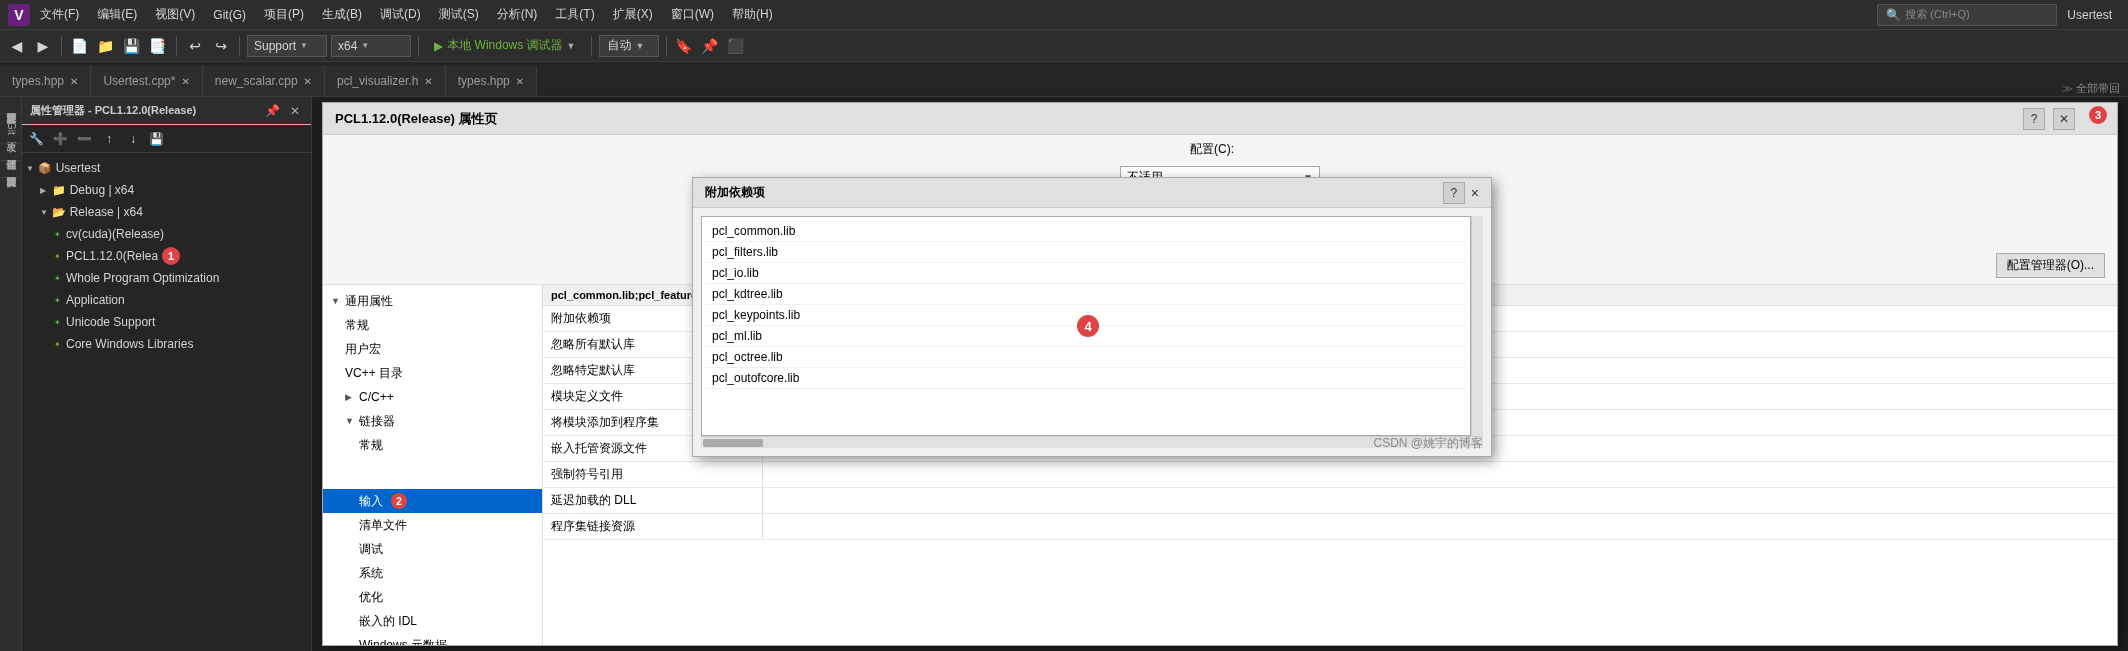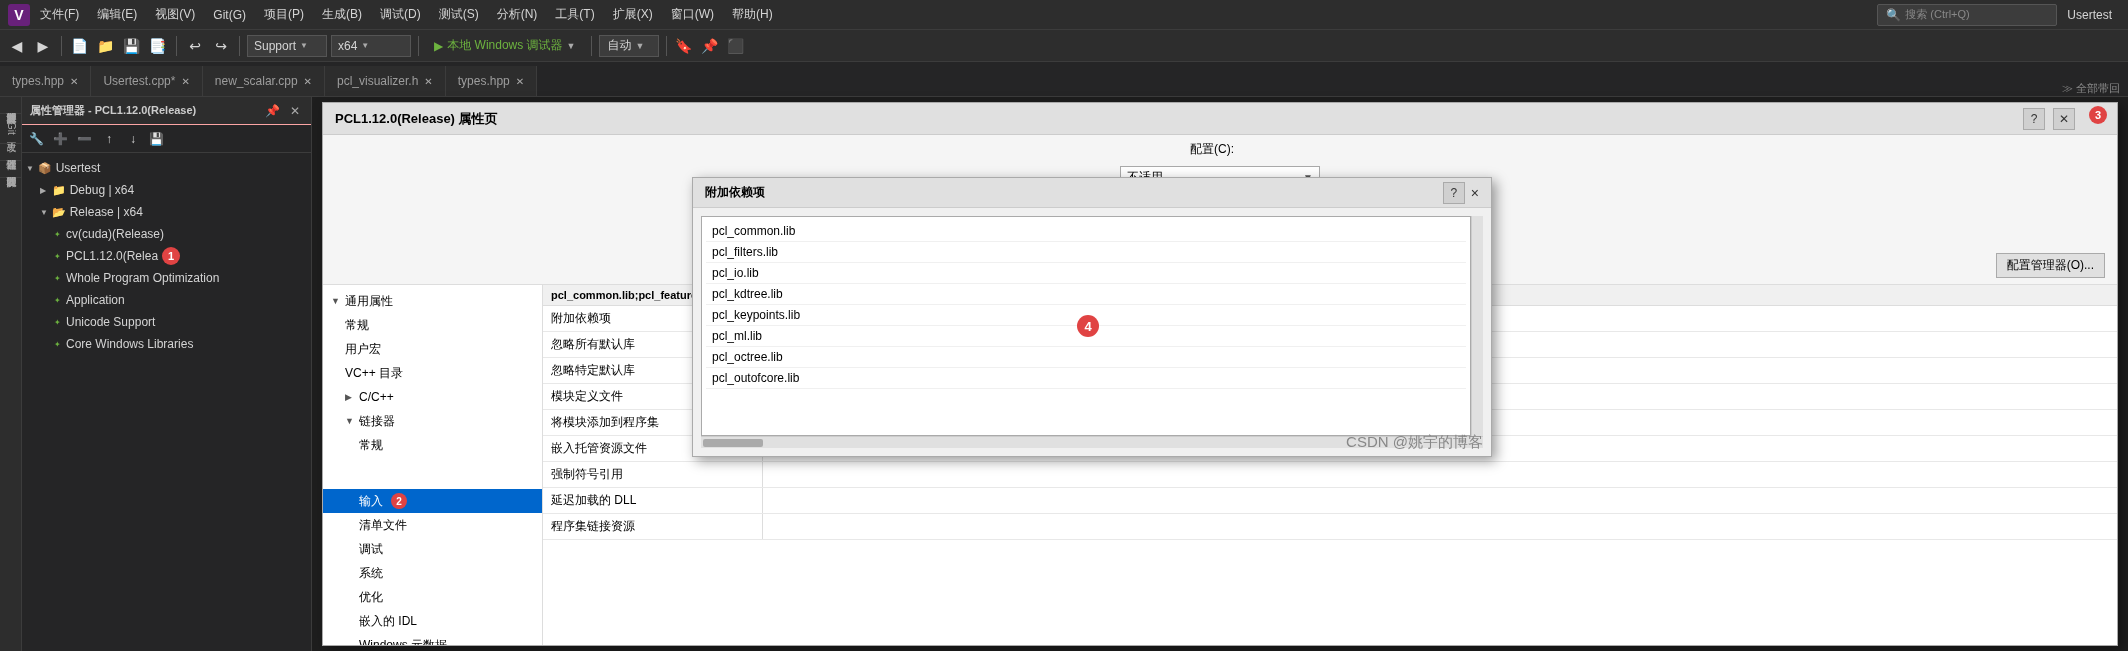--- a/index.html
+++ b/index.html
@@ -83,21 +83,21 @@
     .deps-item { padding: 3px 6px; font-size: 12px; color: #000; border-bottom: 1px solid #f0f0f0; }
     .add-deps-scrollbar { width: 12px; background: #e0e0e0; border-left: 1px solid #ccc; }
     
     
     .vertical-tabs { width: 22px; background: #2d2d2d; display: flex; flex-direction: column; border-right: 1px solid #3c3c3c; }
     .v-tab { writing-mode: vertical-rl; text-orientation: mixed; padding: 8px 3px; font-size: 10px; color: #aaa; cursor: pointer; border-bottom: 1px solid #3c3c3c; white-space: nowrap; }
 
     
     .num-badge { display: inline-flex; align-items: center; justify-content: center; width: 18px; height: 18px; border-radius: 50%; background: #e04343; color: white; font-size: 11px; font-weight: bold; margin-left: 4px; }
 
-    .watermark { position: absolute; bottom: 4px; right: 8px; font-size: 15px; color: #888; }
+    .watermark { position: absolute; bottom: 4px; right: 8px; font-size: 12px; color: #888; }
 
     .scrollbar-horiz { height: 12px; background: #e0e0e0; border-top: 1px solid #ccc; display: flex; align-items: center; }
     .scrollbar-thumb { height: 8px; width: 60px; background: #aaa; margin: 2px; border-radius: 2px; }
   </style>
 </head>
 <body>
 
 <div class="menu-bar">
   <svg width="22" height="22" viewBox="0 0 22 22">
     <rect width="22" height="22" rx="3" fill="#68217a"></rect>

